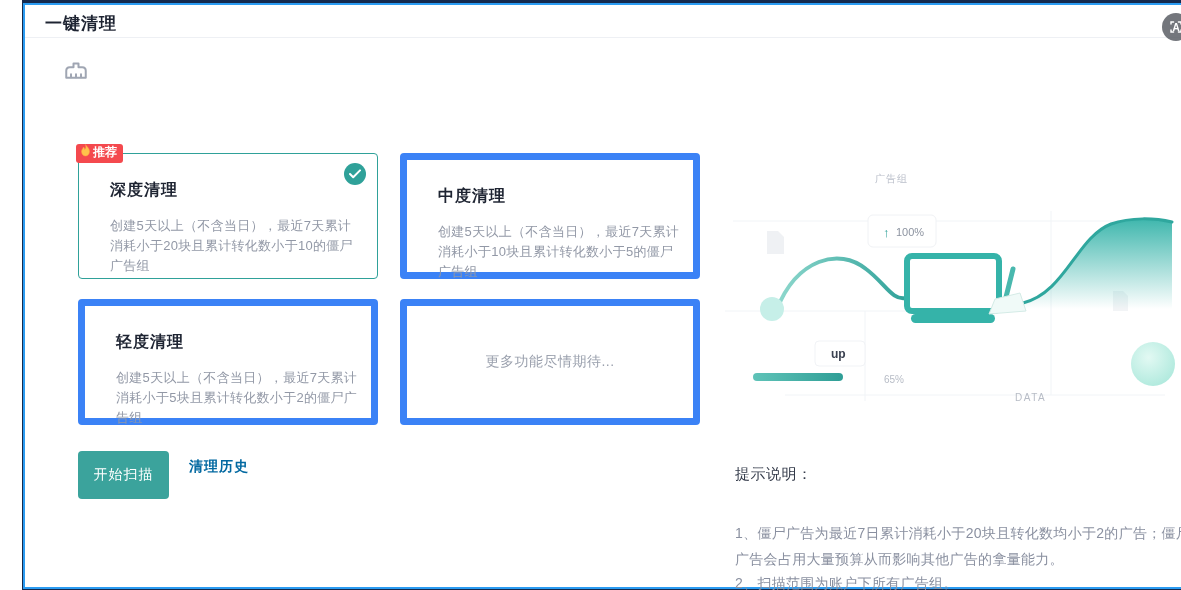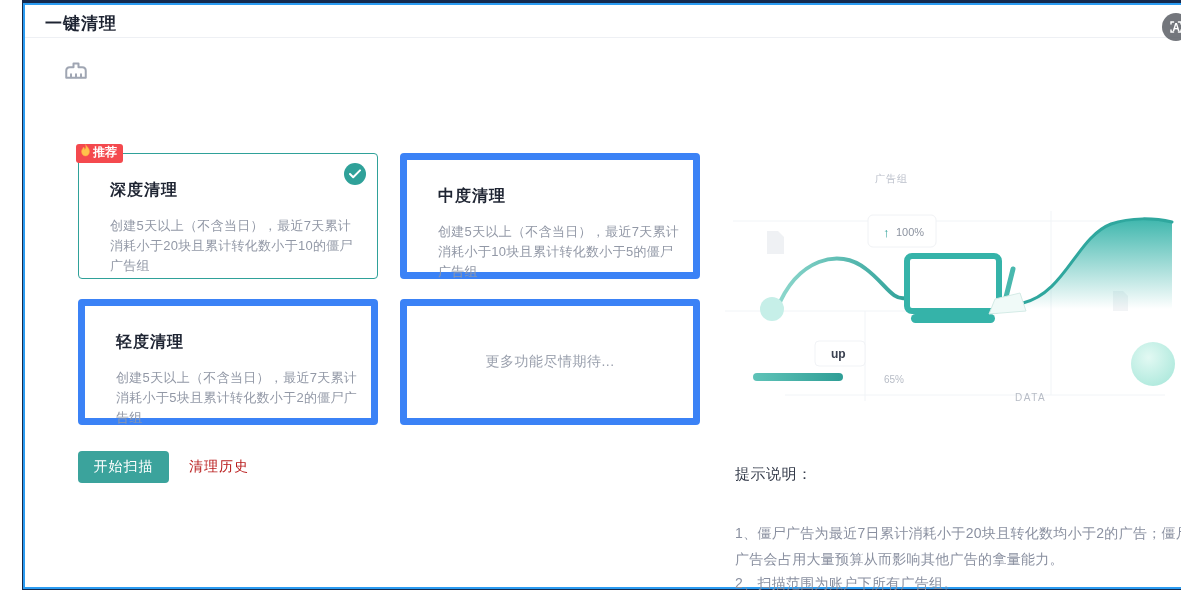--- a/index.html
+++ b/index.html
@@ -37,25 +37,25 @@
     background:#f4494e; border-radius:3px;
     display:flex; align-items:flex-start; gap:2px; padding:0 6px 0 4px;
     color:#fff; font-size:12px; font-weight:bold;
   }
   .check-circle {
     position:absolute; right:11px; top:9px; width:22px; height:22px; border-radius:50%;
     background:#2fa199; display:flex; align-items:center; justify-content:center;
   }
 
   .scan-button {
-    position:absolute; left:53px; top:446px; width:91px; height:32px;
+    position:absolute; left:53px; top:446px; width:91px; height:48px;
     background:#3ba39c; color:#fff; font-size:14px; border:none; border-radius:4px;
     display:flex; align-items:center; justify-content:center; letter-spacing:1px; cursor:pointer;
   }
-  .history-link { position:absolute; left:164px; top:453px; font-size:14px; font-weight:normal; color:#b91c1c; letter-spacing:1px; cursor:pointer; }
+  .history-link { position:absolute; left:164px; top:453px; font-size:14px; font-weight:bold; color:#0369a1; letter-spacing:1px; cursor:pointer; }
 
   .illustration { position:absolute; left:700px; top:146px; }
 
   .tips-title { position:absolute; left:710px; top:460px; font-size:15px; font-weight:500; color:#333a49; letter-spacing:0.5px; }
   .tip-item { position:absolute; left:710px; width:458px; font-size:14px; color:#8a90a0; line-height:26px; letter-spacing:0.3px; }
   .tip-1 { top:515px; }
   .tip-2 { top:565px; }
 
   .translate-fab {
     position:absolute; right:10px; top:8px; width:28px; height:28px; border-radius:50%;

